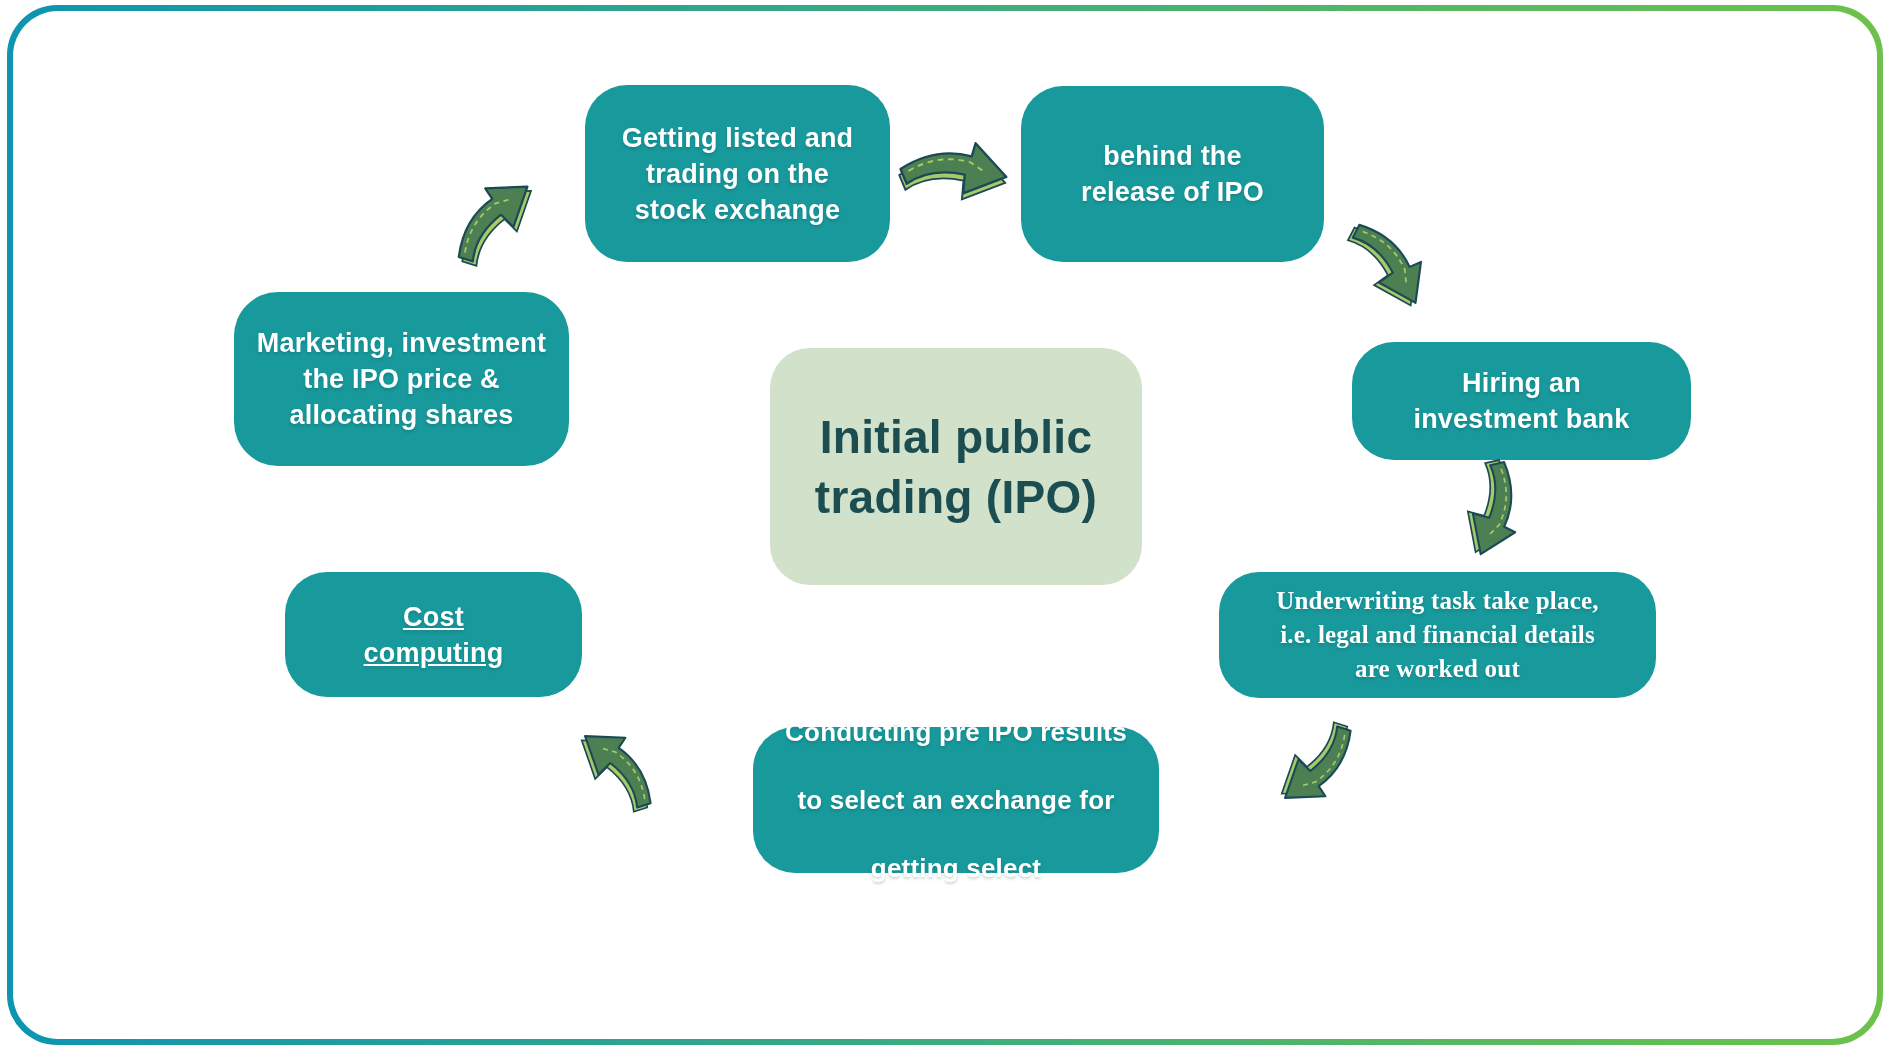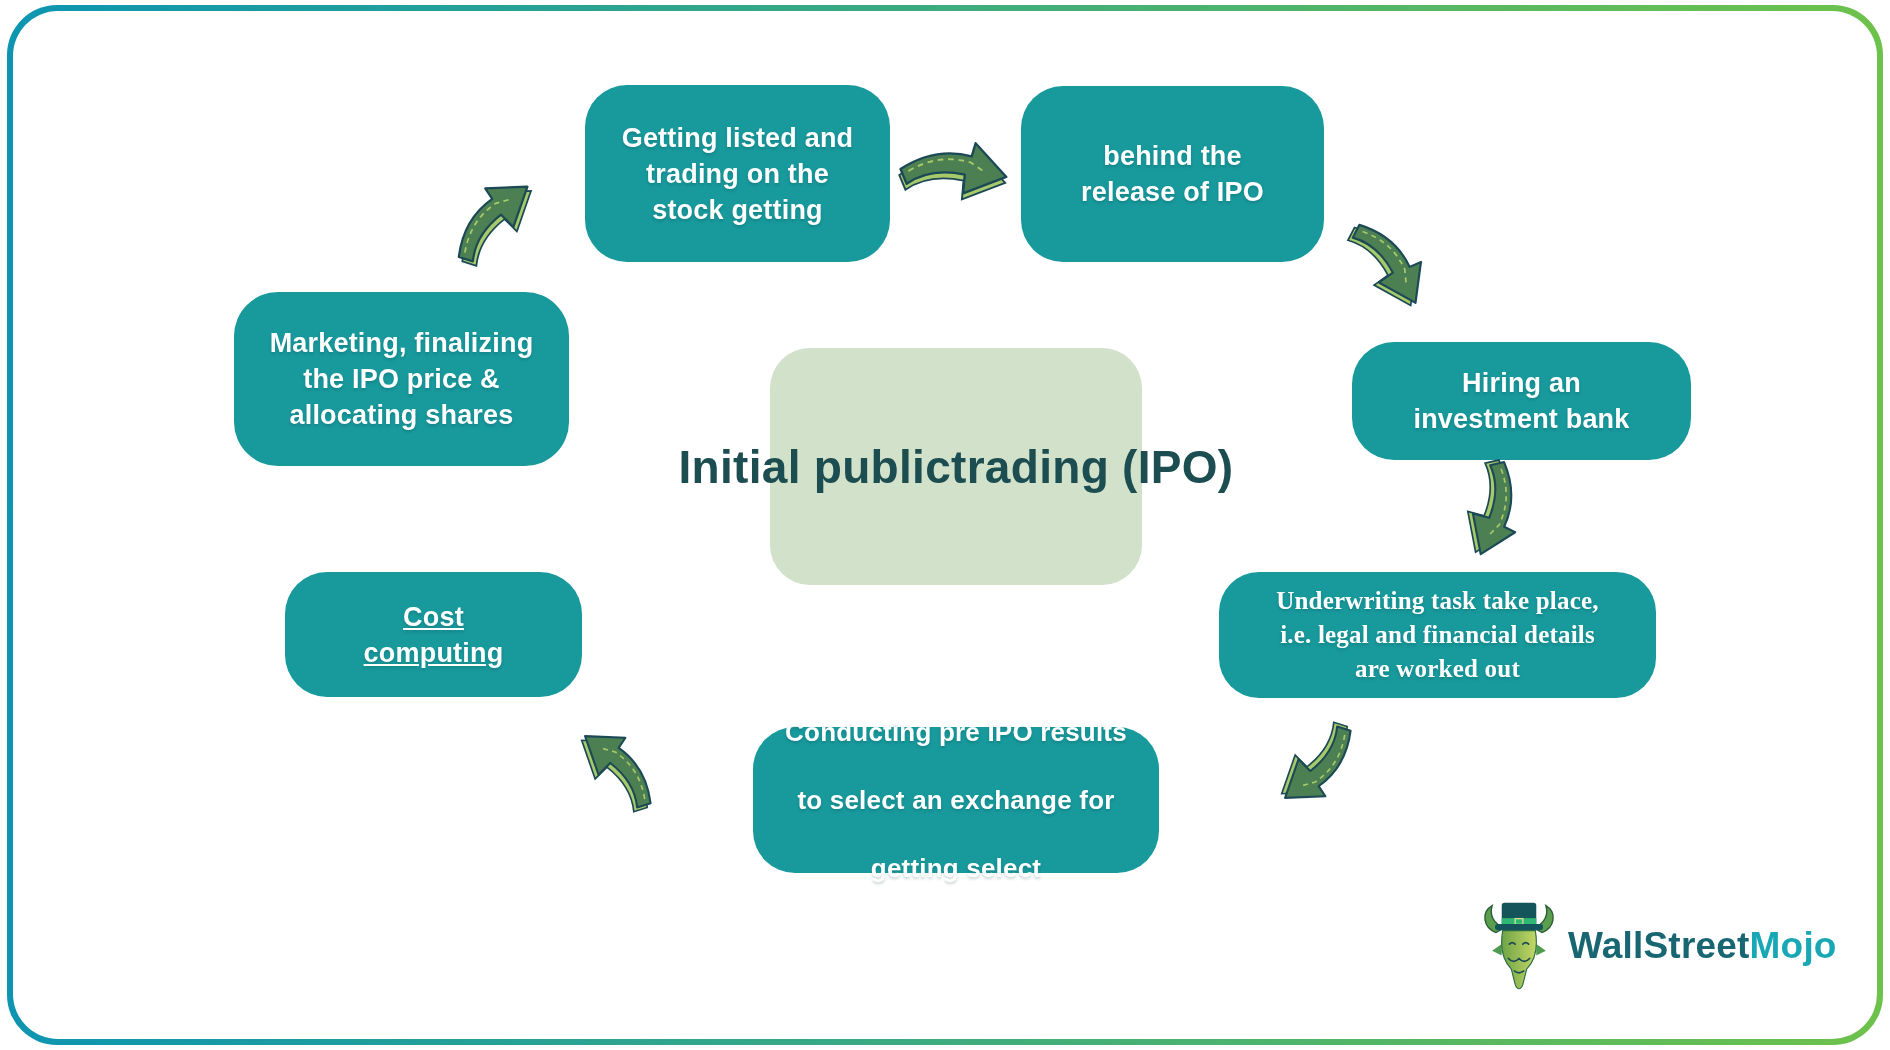--- a/index.html
+++ b/index.html
@@ -24,21 +24,21 @@
     border-radius:42px;text-align:right;font-weight:700;letter-spacing:.2px;
   }
   .step .ln{white-space:nowrap;text-shadow:0 2px 3px rgba(0,60,60,.22);}
   .fs-lg{font-size:27px;line-height:36px;}
   .fs-md{font-size:26px;line-height:35px;gap:33px;}
   .fs-sm{font-size:25px;line-height:34px;font-family:Liberation Serif, serif;}
   
   .center-box{
     position:absolute;left:770px;top:348px;width:372px;height:237px;border-radius:40px;
     background:var(--center-fill,#D2E1CA);color:var(--center-text,#1C4D50);
-    display:flex;flex-direction:row;justify-content:center;align-items:center;
+    display:flex;flex-direction:column;justify-content:center;align-items:center;
     font-weight:700;font-size:46px;line-height:60px;letter-spacing:.3px;
   }
   .center-box .ln{white-space:nowrap;}
   
   .arrow{position:absolute;}
   .arrow svg{width:100%;height:100%;overflow:visible;}
   .arr-under{fill:var(--arrow-highlight,#A6C969);stroke:var(--arrow-outline,#1C4956);stroke-width:2;}
   .arr-main{fill:var(--arrow-fill,#4C7F52);stroke:var(--arrow-outline,#1C4956);stroke-width:2.5;stroke-linejoin:round;}
   .arr-stitch{fill:none;stroke:var(--arrow-highlight,#A6C969);stroke-width:2;stroke-dasharray:6 5;}
   
@@ -73,21 +73,21 @@
   </svg>
 
   <div class="center-box">
     <div class="ln">Initial public</div>
     <div class="ln">trading (IPO)</div>
   </div>
 
   <div class="step fs-lg" style="left:585px;top:85px;width:305px;height:177px;">
     <div class="ln">Getting listed and</div>
     <div class="ln">trading on the</div>
-    <div class="ln">stock getting</div>
+    <div class="ln">stock exchange</div>
   </div>
 
   <div class="step fs-lg" style="left:1021px;top:86px;width:303px;height:176px;">
     <div class="ln">behind the</div>
     <div class="ln">release of IPO</div>
   </div>
 
   <div class="step fs-lg" style="left:1352px;top:342px;width:339px;height:118px;">
     <div class="ln">Hiring an</div>
     <div class="ln">investment bank</div>
@@ -104,21 +104,21 @@
     <div class="ln">to select an exchange for</div>
     <div class="ln">getting select</div>
   </div>
 
   <div class="step fs-lg" style="left:285px;top:572px;width:297px;height:125px;text-decoration:underline;">
     <div class="ln">Cost</div>
     <div class="ln">computing</div>
   </div>
 
   <div class="step fs-lg" style="left:234px;top:292px;width:335px;height:174px;border-radius:44px;">
-    <div class="ln">Marketing, finalizing</div>
+    <div class="ln">Marketing, investment</div>
     <div class="ln">the IPO price &amp;</div>
     <div class="ln">allocating shares</div>
   </div>
 
   <div class="arrow" style="left:450px;top:170px;width:88px;height:100px;">
     <svg viewBox="0 0 100 100">
         <use href="#curved-arrow"></use>
       </svg>
   </div>
 
@@ -145,41 +145,14 @@
         <use href="#curved-arrow"></use>
       </svg>
   </div>
 
   <div class="arrow" style="left:573px;top:726px;width:88px;height:84px;transform:scaleX(-1);">
     <svg viewBox="0 0 100 100">
         <use href="#curved-arrow"></use>
       </svg>
   </div>
 
-  <div class="logo">
-    <svg class="logo-bull" viewBox="0 0 80 100">
-
-      <path d="M16 36 C3 31 0 15 12 8 C9 17 13 27 25 31 Z" fill="#5B9E4D" stroke="#2C5E3A" stroke-width="1.5"></path>
-      <path d="M64 36 C77 31 80 15 68 8 C71 17 67 27 55 31 Z" fill="#5B9E4D" stroke="#2C5E3A" stroke-width="1.5"></path>
-
-      <rect x="22" y="5" width="36" height="24" rx="3" fill="#14555C"></rect>
-
-      <rect x="22" y="21" width="36" height="7" fill="#2EB873"></rect>
-      <rect x="36" y="21.5" width="8" height="6" fill="none" stroke="#CFE08A" stroke-width="1.4"></rect>
-
-      <rect x="15" y="27" width="50" height="6.5" rx="3" fill="#14555C"></rect>
-
-      <path d="M22 48 L12 55 L22 60 Z" fill="#4F9C4F"></path>
-      <path d="M58 48 L68 55 L58 60 Z" fill="#4F9C4F"></path>
-
-      <path d="M23 34 C20 52 24 66 32 74 L36 90 C38 96 42 96 44 90 L48 74 C56 66 60 52 57 34 Z" fill="url(#bullface)" stroke="#2C6E44" stroke-width="1.2"></path>
-
-      <path d="M30 48 Q33 45 36 48 M44 48 Q47 45 50 48" fill="none" stroke="#1C4956" stroke-width="1.8" stroke-linecap="round"></path>
-
-      <path d="M29 63 Q34.5 69 40 63 Q45.5 69 51 63" fill="none" stroke="#1C4956" stroke-width="1.8" stroke-linecap="round"></path>
-      <path d="M35 76 Q40 80 45 76" fill="none" stroke="#1C4956" stroke-width="1.6" stroke-linecap="round"></path>
-    </svg>
-    <div class="logo-text">
-      <span class="logo-part1">WallStreet</span><span class="logo-part2">Mojo</span>
-    </div>
-  </div>
 
 </div>
 
 </body></html>

